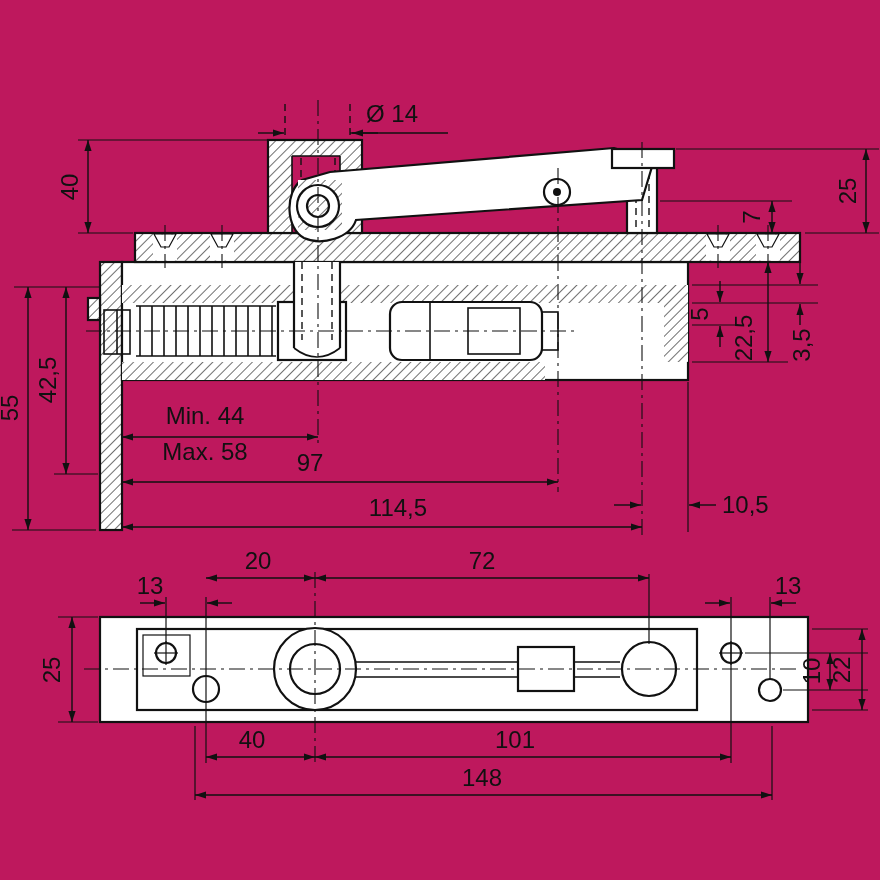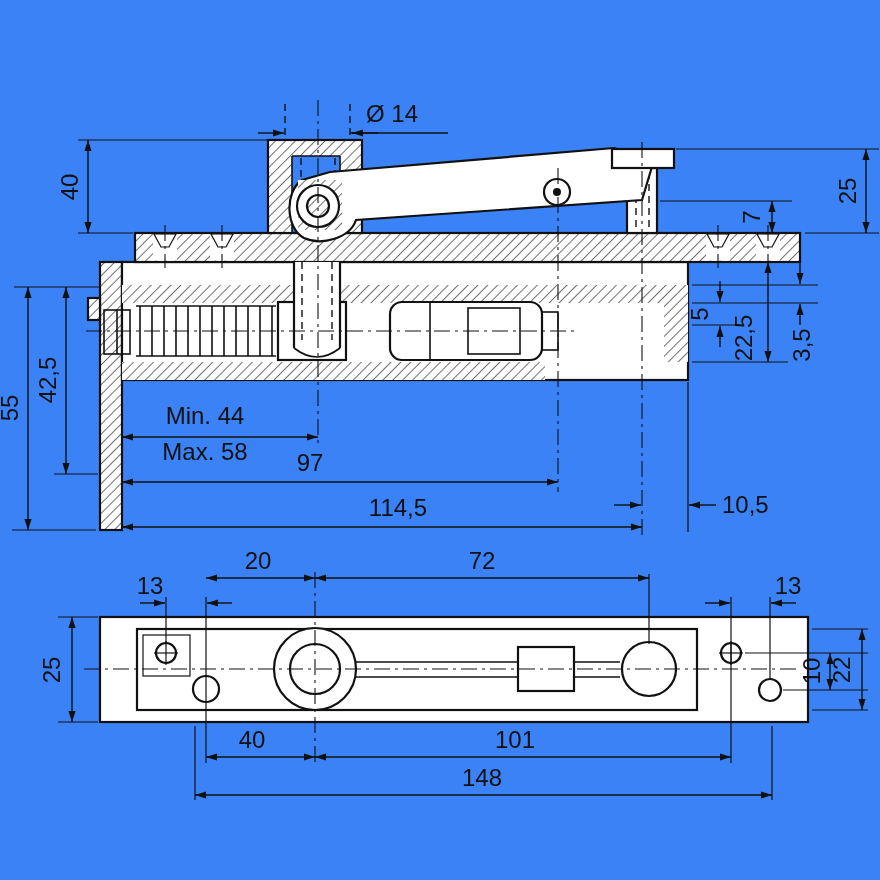--- a/index.html
+++ b/index.html
@@ -1,16 +1,16 @@
 <!DOCTYPE html>
 <html><head>
 <meta charset="utf-8">
 <style>
   html,body{margin:0;padding:0;background:#ffffff;}
-  .stage{width:880px;height:880px;position:relative;background:#3b82f6;}
+  .stage{width:880px;height:880px;position:relative;background:#be185d;}
   svg{display:block;}
   text{font-family:"Liberation Sans",sans-serif;font-size:24px;fill:#111;}
   .out{stroke:#111;stroke-width:2.2;fill:#fff;}
   .outh{stroke:#111;stroke-width:2.2;fill:url(#hatch);}
   .hat{fill:url(#hatch);stroke:none;}
   .med{stroke:#111;stroke-width:1.6;fill:none;}
   .thin{stroke:#111;stroke-width:1.2;fill:none;}
   .cl{stroke:#111;stroke-width:1.1;fill:none;stroke-dasharray:16 5 3 5;}
   .hid{stroke:#111;stroke-width:1.4;fill:none;stroke-dasharray:7 5;}
   .dim{stroke:#111;stroke-width:1.4;fill:none;}

